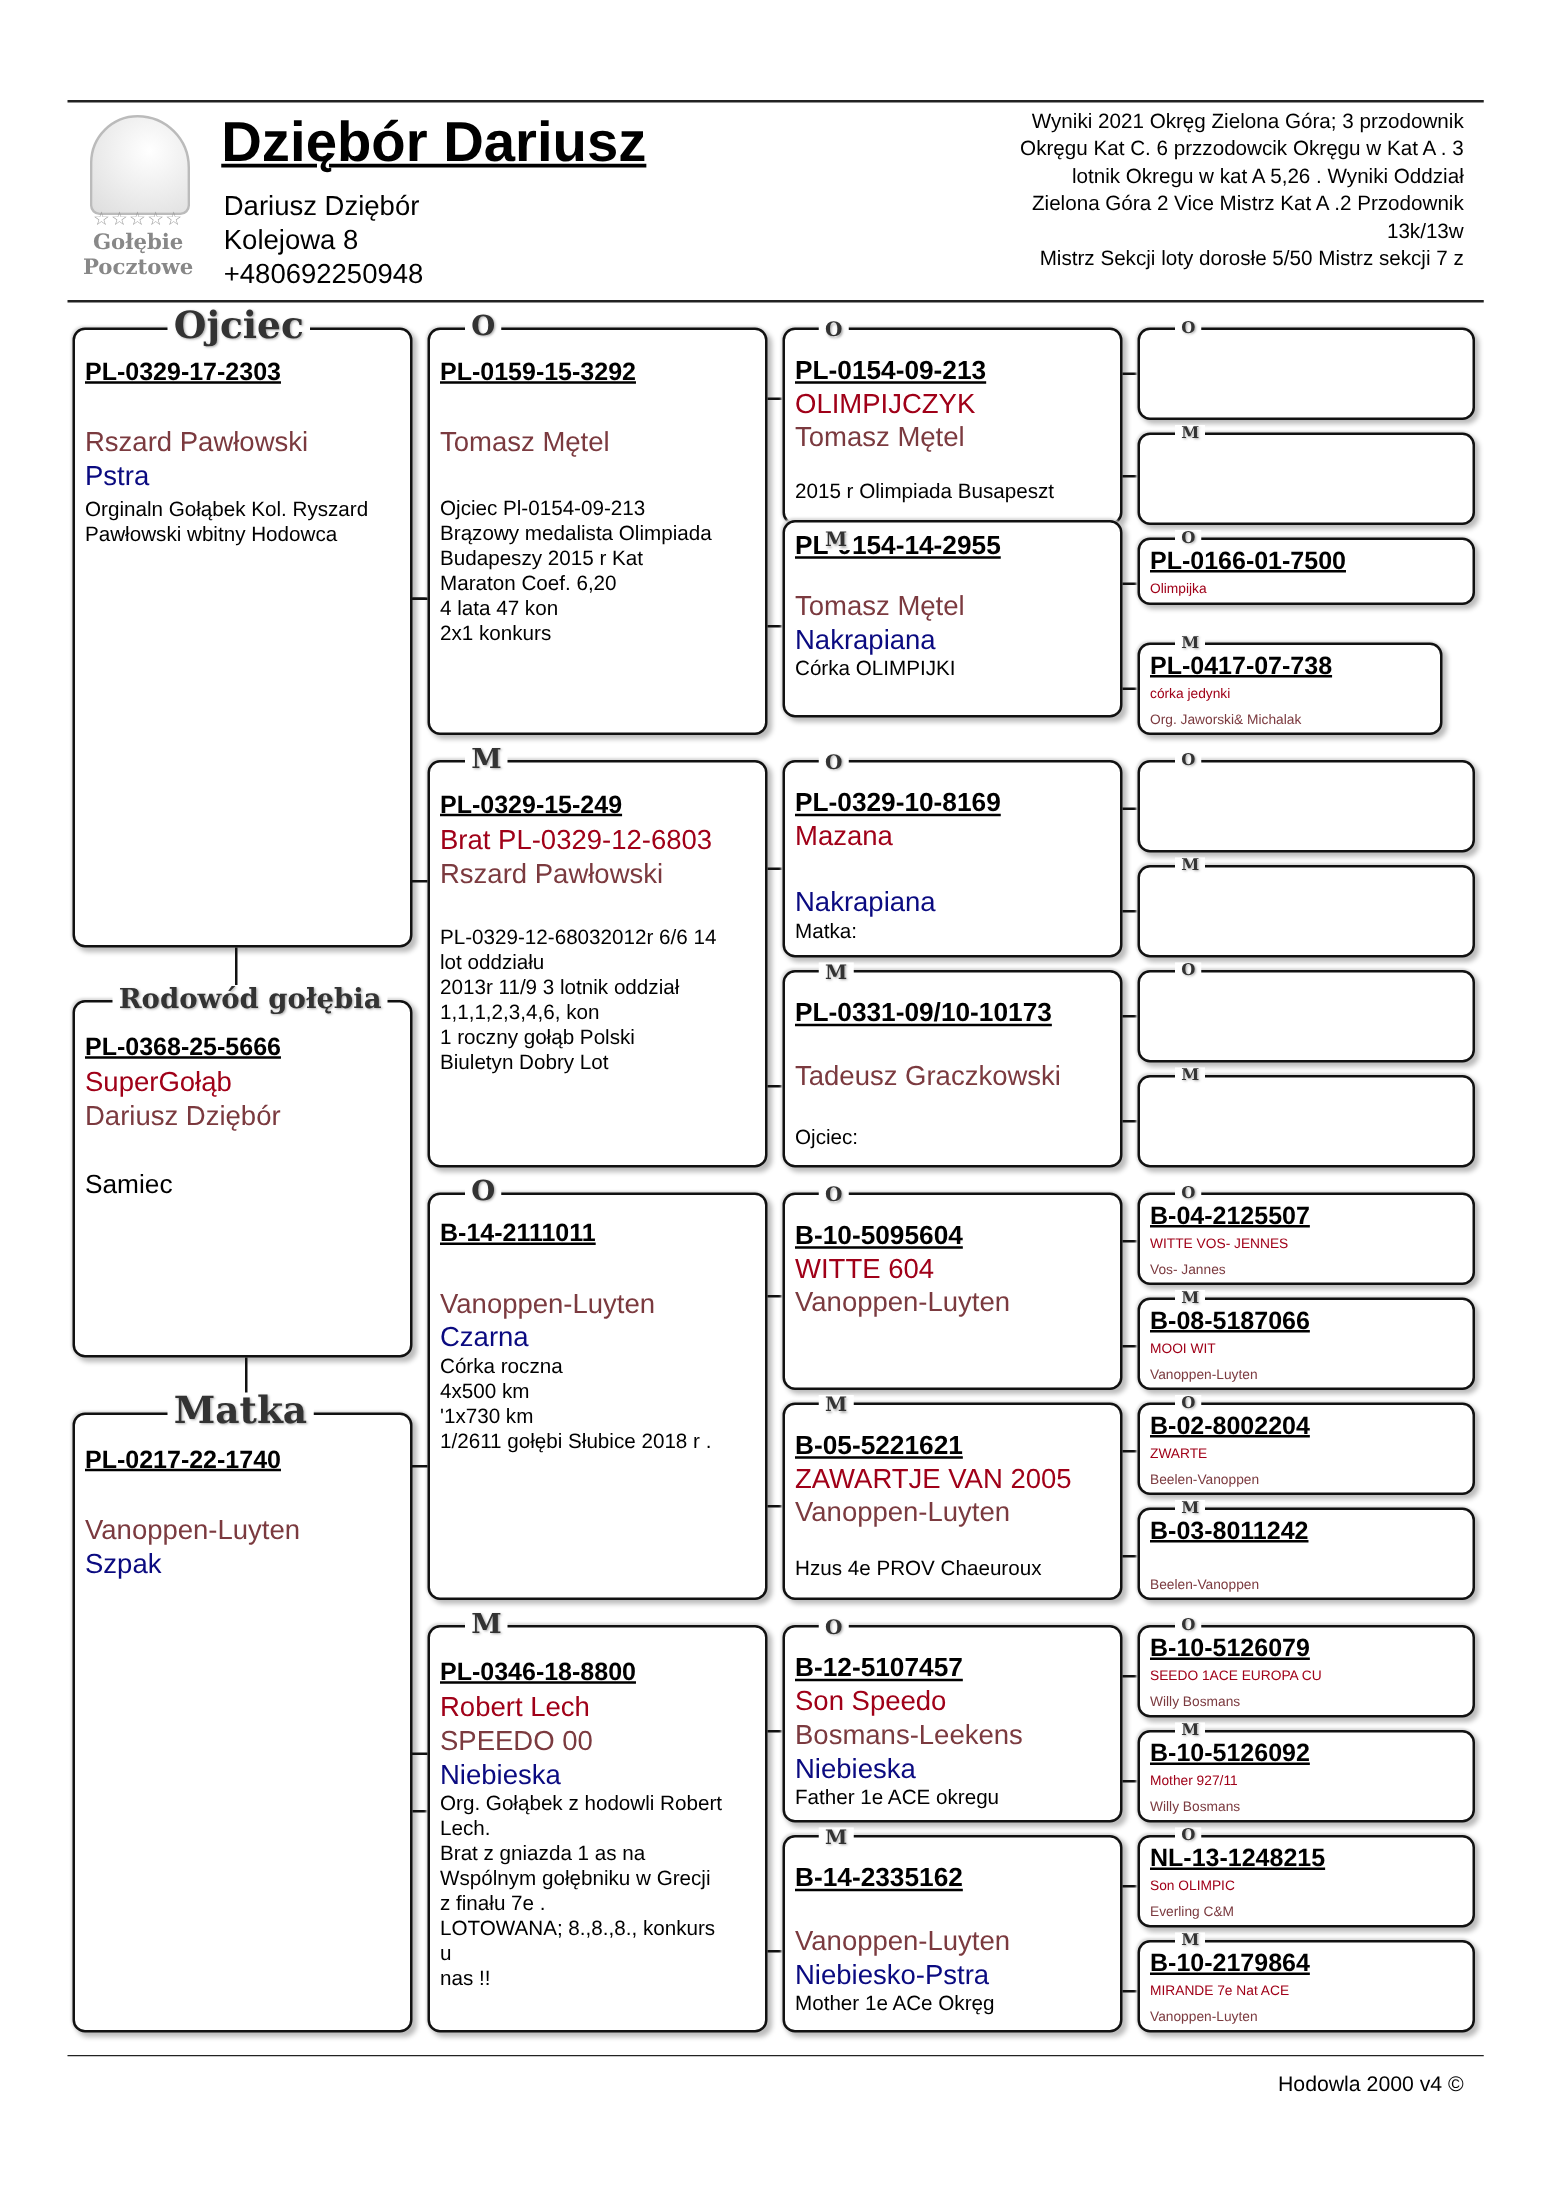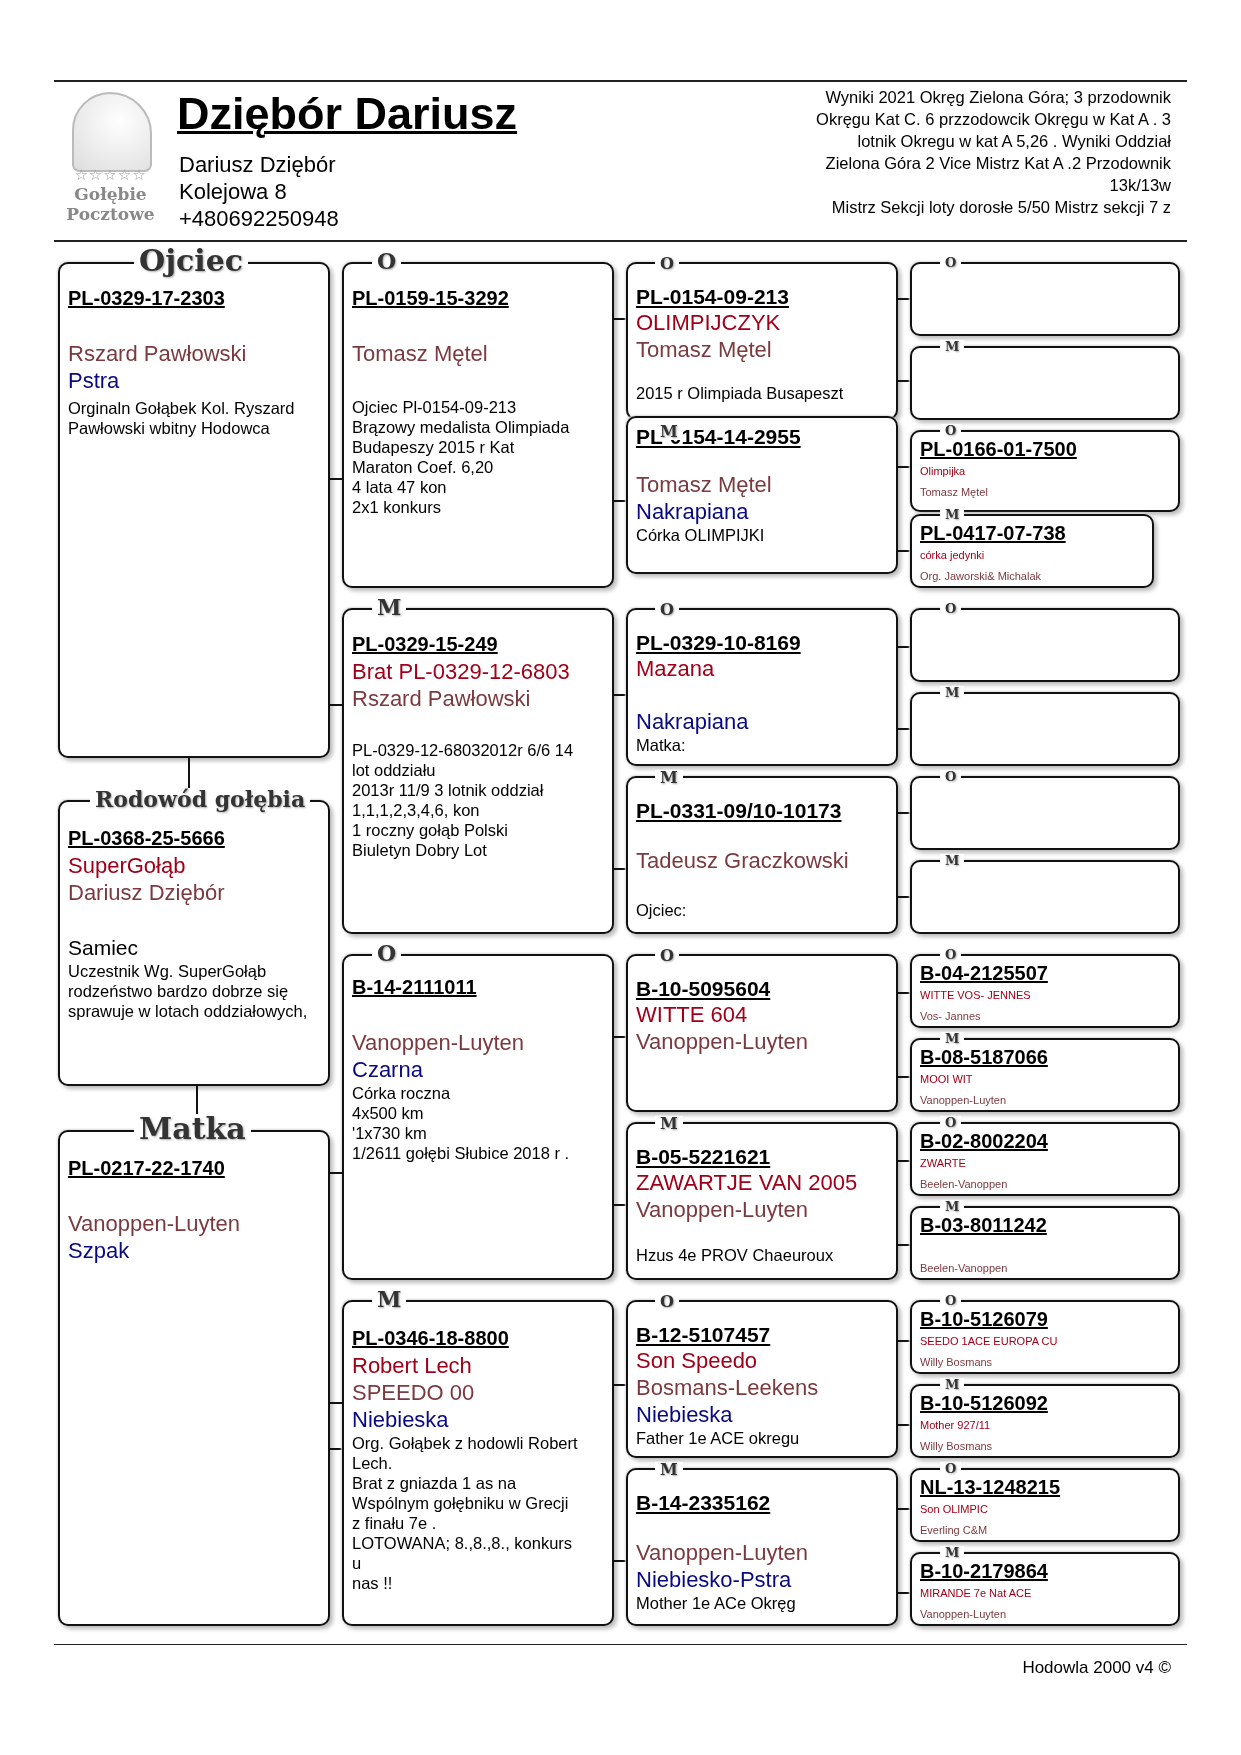--- a/index.html
+++ b/index.html
@@ -87,21 +87,20 @@
 <div class="lbl lbl-big" style="left:134px; top:246px;">Ojciec</div>
 
 <div class="vline" style="left:188px; top:758px; height:32px;"></div>
 
 <div class="box" style="left:58px; top:800px; width:272px; height:286px; padding-top:22px;">
   <span class="ring r-lg">PL-0368-25-5666</span>
   <span class="name t-lg">SuperGołąb</span>
   <span class="breeder t-lg">Dariusz Dziębór</span>
   <div style="height:28px;"></div>
   <span class="t-lg" style="display:block; font-size:21px;">Samiec</span>
-  <span class="note">Uczestnik Wg. SuperGołąb rodzeństwo bardzo dobrze się sprawuje w lotach oddziałowych,</span>
 </div>
 <div class="lbl lbl-mid" style="left:90px; top:788px;">Rodowód gołębia</div>
 
 <div class="vline" style="left:196px; top:1086px; height:44px;"></div>
 
 <div class="box" style="left:58px; top:1130px; width:272px; height:496px; padding-top:22px;">
   <span class="ring r-lg">PL-0217-22-1740</span>
   <div style="height:28px;"></div>
   <span class="breeder t-lg">Vanoppen-Luyten</span>
   <span class="color t-lg">Szpak</span>
@@ -271,21 +270,21 @@
 </div>
 <div class="lbl lbl-xs" style="left:940px; top:256px;">O</div>
 
 <div class="box" style="left:910px; top:346px; width:270px; height:74px; padding-top:14px;">
   <span class="ring r-sm"></span>
   <span class="name t-sm"></span>
   <span class="breeder t-sm"></span>
 </div>
 <div class="lbl lbl-xs" style="left:940px; top:340px;">M</div>
 
-<div class="box" style="left:910px; top:430px; width:270px; height:82px; padding-top:6px;">
+<div class="box" style="left:910px; top:430px; width:270px; height:54px; padding-top:6px;">
   <span class="ring r-sm">PL-0166-01-7500</span>
   <span class="name t-sm">Olimpijka</span>
   <span class="breeder t-sm">Tomasz Mętel</span>
 </div>
 <div class="lbl lbl-xs" style="left:940px; top:424px;">O</div>
 
 <div class="box" style="left:910px; top:514px; width:244px; height:74px; padding-top:6px;">
   <span class="ring r-sm">PL-0417-07-738</span>
   <span class="name t-sm">córka jedynki</span>
   <span class="breeder t-sm">Org. Jaworski&amp; Michalak</span>

